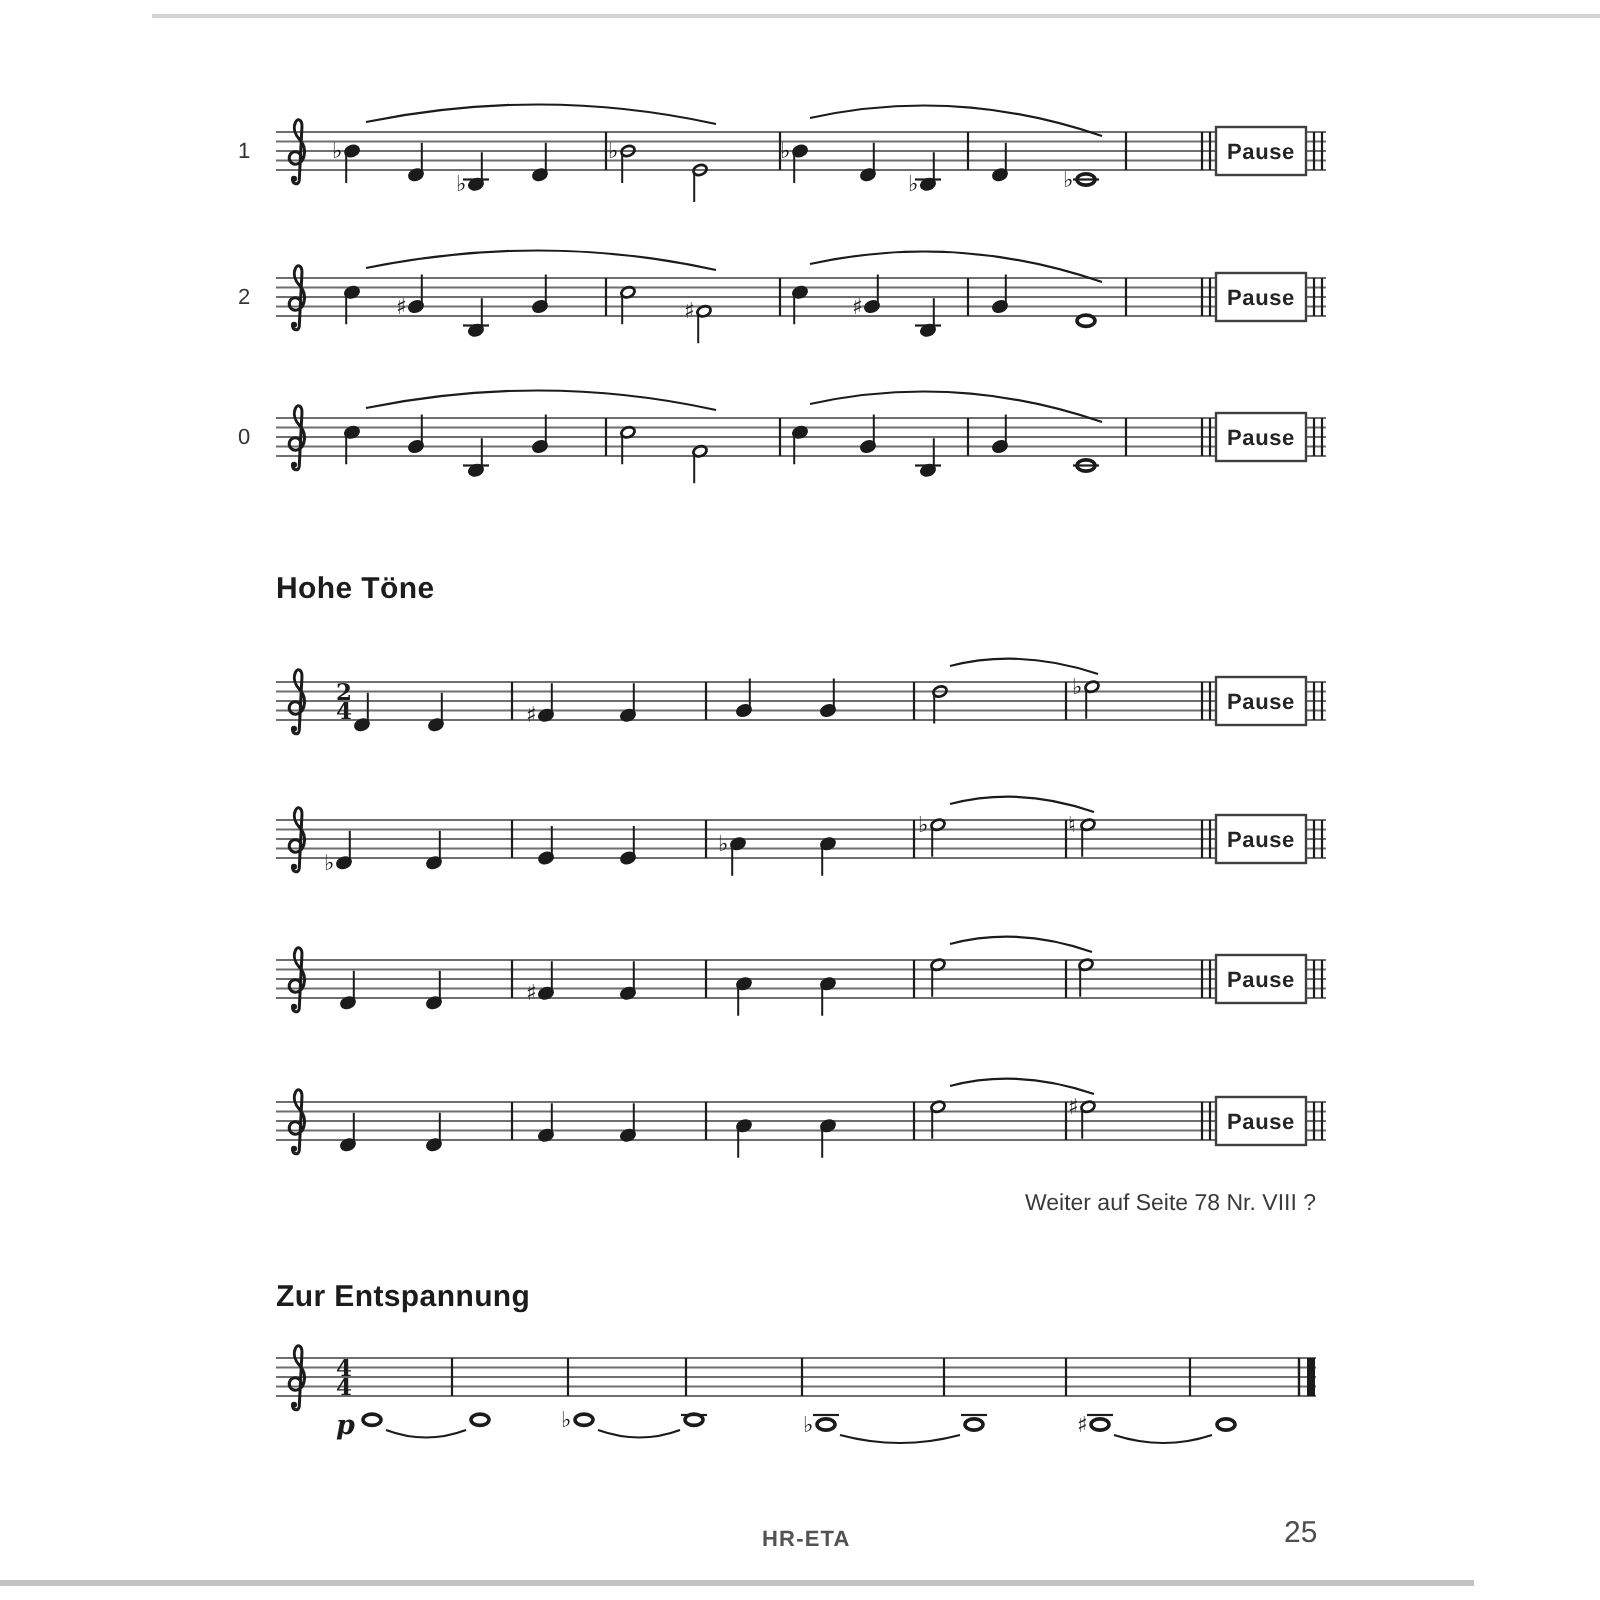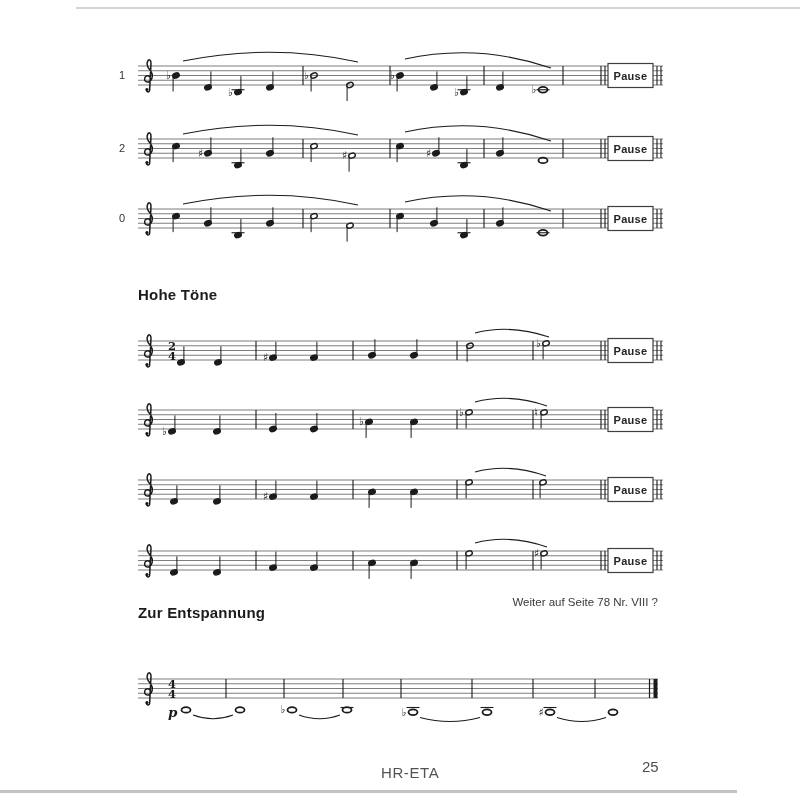--- a/index.html
+++ b/index.html
@@ -4,23 +4,23 @@
 <style>
   * { margin:0; padding:0; box-sizing:border-box; }
   html,body { width:800px; height:800px; background:#ffffff; overflow:hidden;
               font-family:"Liberation Sans", sans-serif; }
   .page { position:absolute; inset:0; width:800px; height:800px; background:#fff; }
   .frame-top { position:absolute; left:76px; top:7px; width:724px; height:2px; background:#d4d4d4; }
   .frame-bottom { position:absolute; left:0; top:790px; width:737px; height:3px; background:#c2c2c2; }
   .heading { position:absolute; left:138px; font-size:15px; font-weight:bold; color:#1c1c1c;
              letter-spacing:.2px; font-family:"Liberation Sans", sans-serif; }
   .heading.hohe { top:286px;text-align:right; }
-  .heading.entspannung { top:604px; }
+  .heading.entspannung { top:640px; }
   .continuation { position:absolute; right:142px; top:596px; font-size:11.5px; color:#3a3a3a; }
-  .imprint { position:absolute; left:381px; top:764px; font-size:15px; color:#535353; letter-spacing:.6px; }
+  .imprint { position:absolute; left:381px; top:764px; font-size:11px; color:#535353; letter-spacing:.6px;font-weight:bold; }
   .pagenum { position:absolute; left:642px; top:758px; font-size:15px; color:#4e4e4e; }
   #score { position:absolute; left:0; top:0; }
 </style>
 </head>
 <body>
 
 <div class="page">
   <div class="frame-top"></div>
 
   <div class="heading hohe">Hohe Töne</div>

